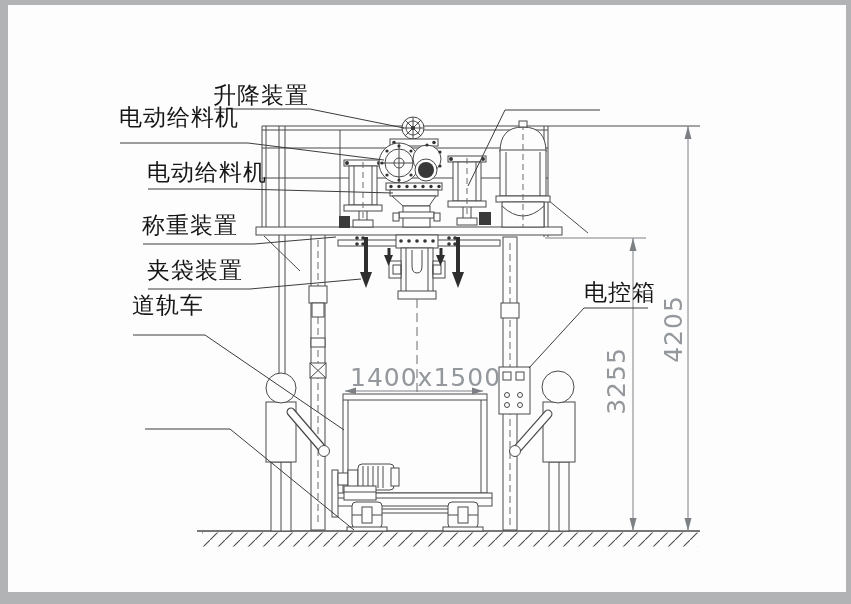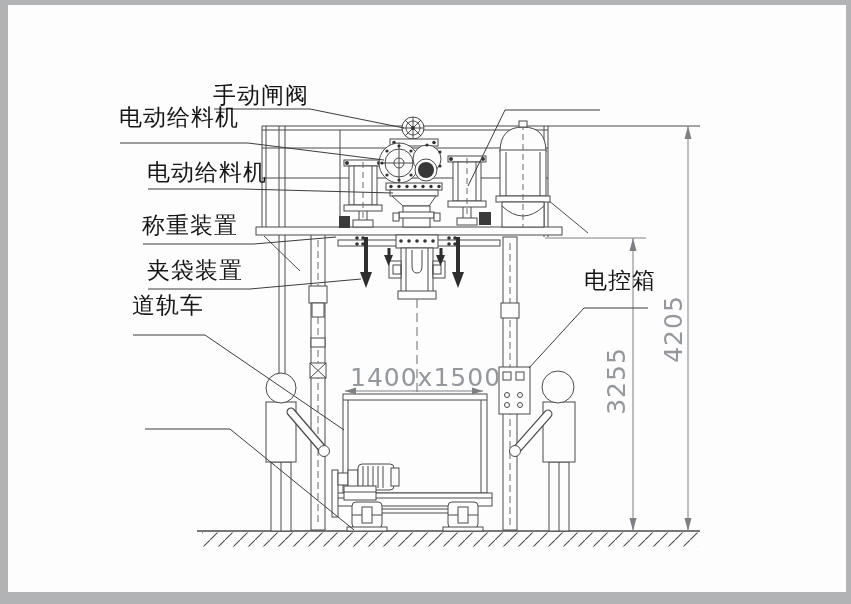--- a/index.html
+++ b/index.html
@@ -279,24 +279,24 @@
       <polyline points="148,189 242,189 393,193"></polyline>
       <polyline points="143,244 254,244 336,237"></polyline>
       <polyline points="148,289 250,289 361,279"></polyline>
       <polyline points="133,335 205,335 344,430"></polyline>
       <polyline points="145,429 230,429 354,530"></polyline>
       <polyline points="600,110 505,110 468,186"></polyline>
       <polyline points="648,308 584,308 529,368"></polyline>
     </g>
   </svg>
 
-  <div class="lbl" style="left:213px;top:82px;">手动闸阀</div>
+  <div class="lbl" style="left:213px;top:82px;">升降装置</div>
   <div class="lbl" style="left:119px;top:104px;">电动给料机</div>
   <div class="lbl" style="left:147px;top:159px;">电动给料机</div>
   <div class="lbl" style="left:147px;top:257px;">夹袋装置</div>
   <div class="lbl" style="left:142px;top:212px;">称重装置</div>
   <div class="lbl" style="left:132px;top:292px;">道轨车</div>
-  <div class="lbl" style="left:584px;top:267px;">电控箱</div>
+  <div class="lbl" style="left:584px;top:279px;">电控箱</div>
 
   <div class="dim" style="left:326px;top:363px;margin-left:24px;">1400x1500</div>
   <div class="dim vert" style="left:616px;top:381px;">3255</div>
   <div class="dim vert" style="left:673px;top:329px;">4205</div>
 </div>
 
 </body></html>

